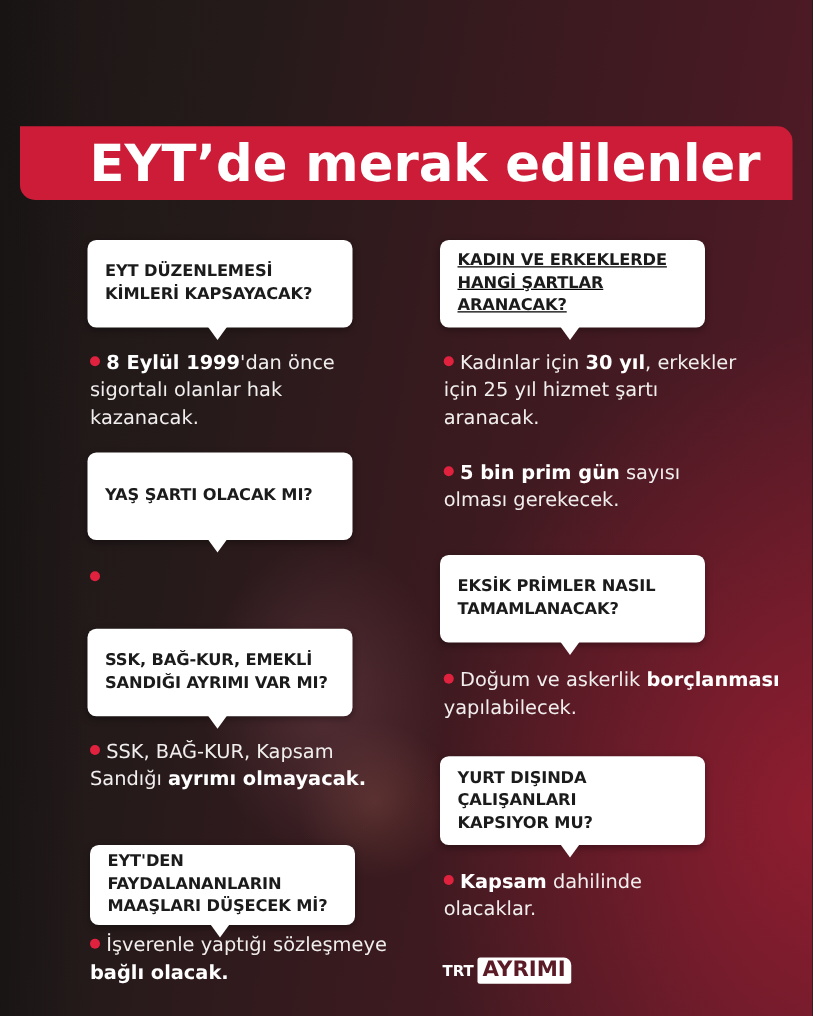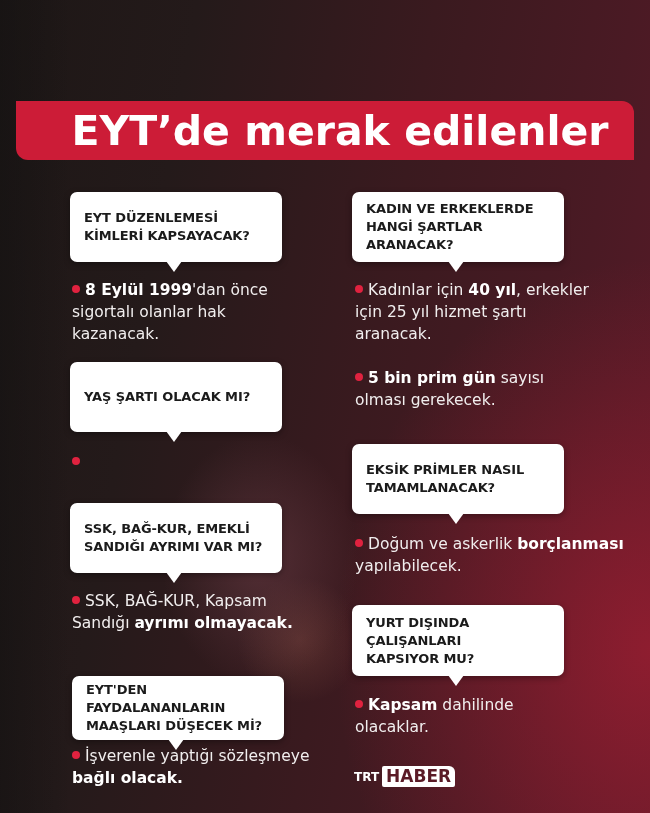--- a/index.html
+++ b/index.html
@@ -106,27 +106,27 @@
 
 <div class="qbox" style="left:72px; top:676px; height:64px;">
   <span class="qtext">EYT'DEN
 FAYDALANANLARIN
 MAAŞLARI DÜŞECEK Mİ?</span>
 </div>
 <div class="answer" style="left:72px; top:745px; width:240px;">
   <span class="dot"></span><span>İşverenle yaptığı sözleşmeye </span><b>bağlı olacak.</b>
 </div>
 
-<div class="qbox" style="left:352px; top:192px; height:70px;">
+<div class="qbox" style="left:352px; top:192px; height:70px;text-decoration:underline;">
   <span class="qtext">KADIN VE ERKEKLERDE
 HANGİ ŞARTLAR
 ARANACAK?</span>
 </div>
 <div class="answer" style="left:355px; top:279px; width:240px;">
-  <span class="dot"></span><span>Kadınlar için </span><b>40 yıl</b><span>, erkekler için 25 yıl hizmet şartı aranacak.</span>
+  <span class="dot"></span><span>Kadınlar için </span><b>30 yıl</b><span>, erkekler için 25 yıl hizmet şartı aranacak.</span>
 </div>
 <div class="answer" style="left:355px; top:367px; width:220px;">
   <span class="dot"></span><b>5 bin prim gün</b><span> sayısı olması gerekecek.</span>
 </div>
 
 <div class="qbox" style="left:352px; top:444px; height:70px;">
   <span class="qtext">EKSİK PRİMLER NASIL
 TAMAMLANACAK?</span>
 </div>
 <div class="answer" style="left:355px; top:533px; width:270px;">
@@ -137,14 +137,14 @@
   <span class="qtext">YURT DIŞINDA
 ÇALIŞANLARI
 KAPSIYOR MU?</span>
 </div>
 <div class="answer" style="left:355px; top:694px; width:200px;">
   <span class="dot"></span><b>Kapsam</b><span> dahilinde olacaklar.</span>
 </div>
 
 <div class="logo">
   <span class="logo-trt">TRT</span>
-  <span class="logo-haber">HABER</span>
+  <span class="logo-haber">AYRIMI</span>
 </div>
 
 </body></html>

